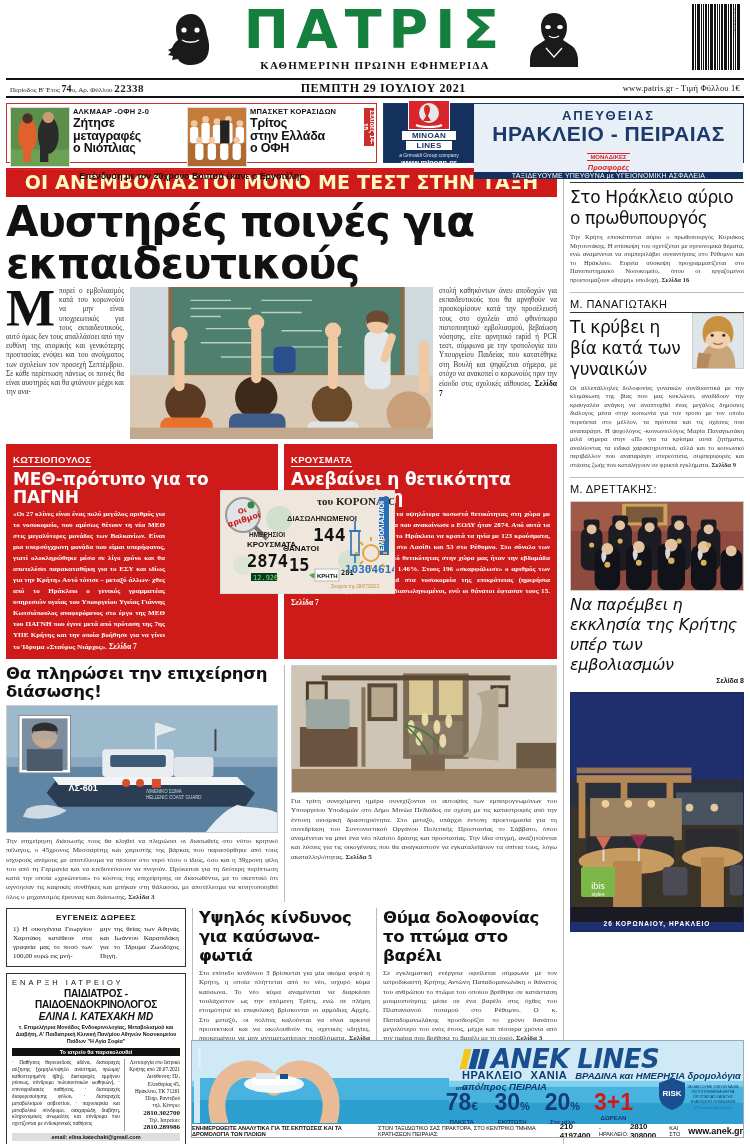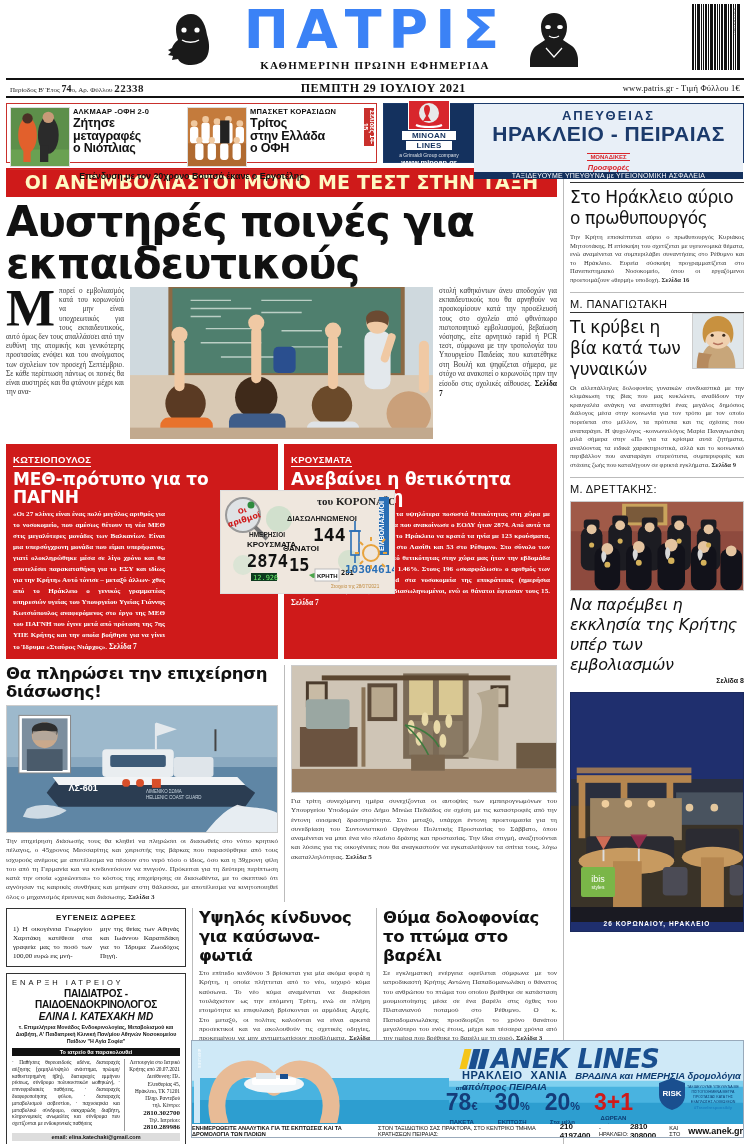--- a/index.html
+++ b/index.html
@@ -17,21 +17,21 @@
 
   
   .masthead { position:relative; height:78px; }
   .masthead-center { text-align:center; padding-top:2px; }
   .logo-title {
     font-family:"DejaVu Sans", sans-serif;
     font-weight:bold;
     font-size:54px;
     letter-spacing:7px;
     line-height:56px;
-    color:#3b82f6;
+    color:#15803d;
     margin:0;
   }
   .logo-sub {
     font-family:"Liberation Serif", serif;
     font-weight:bold;
     font-size:11px;
     letter-spacing:1.2px;
     margin-top:1px;
   }
   .head-portrait {
@@ -200,21 +200,21 @@
   .rc-portrait { width:52px; height:56px; flex:0 0 52px; overflow:hidden; border:1px solid #ccc;}
   .rc-photo { width:100%; height:90px; overflow:hidden; border:1px solid #ccc; margin-bottom:4px;}
   .rc-head-italic { font-family:"DejaVu Sans", sans-serif; font-style:italic; font-size:16px; line-height:20px; letter-spacing:-.3px;}
   .rc-ref { text-align:right; font-weight:bold; font-size:7px; margin-top:2px; }
 
   
   .roofad { margin-top:8px; border:1px solid #1b2a5e; height:240px; position:relative; overflow:hidden; background:#1f2f6e;}
   .roof-script { font-family:"DejaVu Serif", serif; font-style:italic; color:#fff; font-size:17px; text-align:center; padding-top:22px;}
   .roof-title { color:#fff; text-align:center; font-size:15px; letter-spacing:5px; margin-top:2px; font-family:"Liberation Sans", sans-serif;}
   .roof-addr { position:absolute; bottom:4px; left:0; right:0; text-align:center; color:#fff; font-size:6.5px; letter-spacing:1px; font-weight:bold;}
-  .ibis-badge { position:absolute; left:10px; bottom:34px; width:34px; height:30px; background:#7ab648; color:#fff; display:flex; flex-direction:column; align-items:center; justify-content:center; font-size:8px; font-weight:bold; border-radius:2px;}
+  .ibis-badge { position:absolute; left:10px; bottom:34px; width:34px; height:30px; background:#7ab648; color:#fff; display:flex; flex-direction:column; align-items:center; justify-content:flex-end; font-size:8px; font-weight:bold; border-radius:2px;}
   .ibis-badge span { font-size:5px; font-weight:normal; }
 
   
   .anek {
     position:absolute; left:191px; right:6px; bottom:6px; height:98px;
     border:1px solid #9ab; overflow:hidden; background:#cfe8f5;
   }
   .anek-sea { position:absolute; inset:0; }
   .anek-brand { position:absolute; left:270px; top:3px; display:flex; align-items:center; gap:4px;}
   .anek-stripes { display:flex; gap:2px; transform:skewX(-14deg); }

